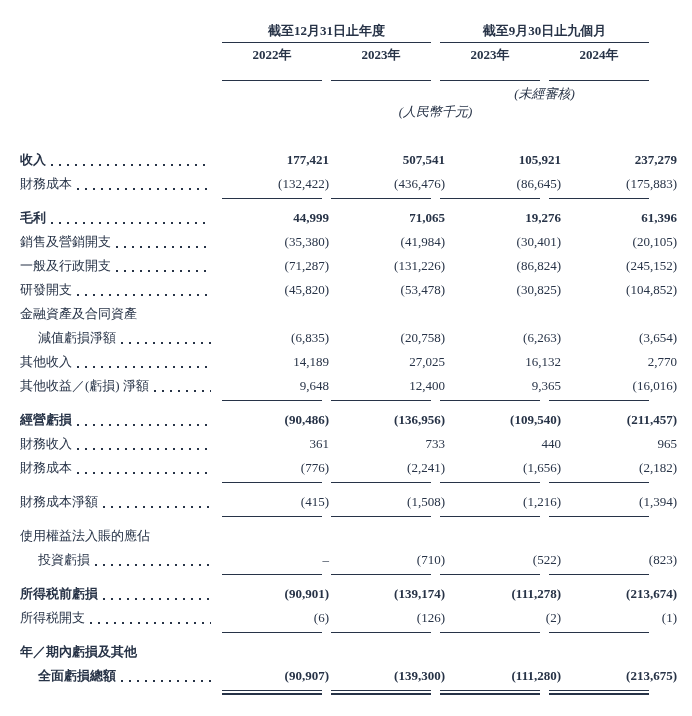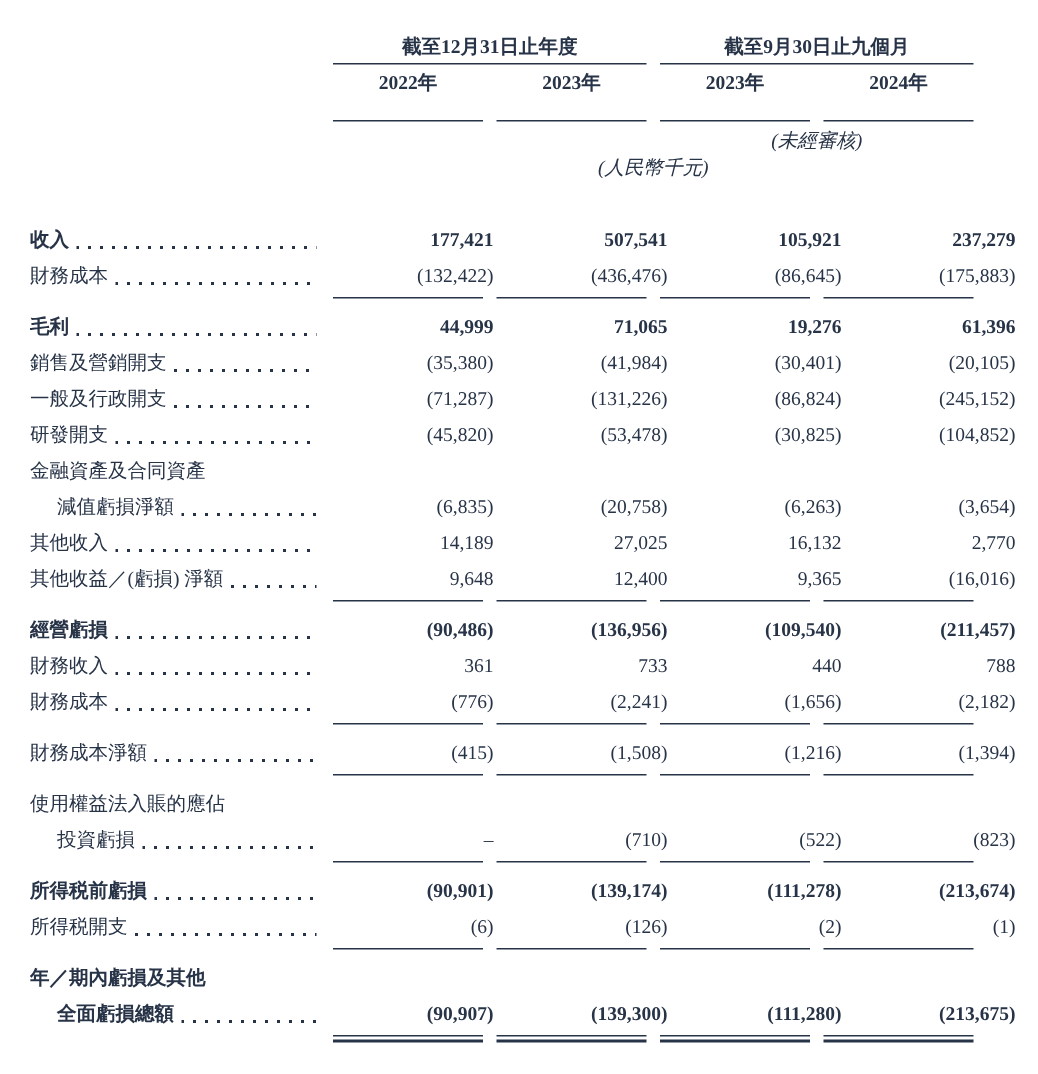--- a/index.html
+++ b/index.html
@@ -230,21 +230,21 @@
     </div>
 
     <div class="grid row">
       <div class="label-cell">
         <span class="label">財務收入</span>
         <span class="leader"></span>
       </div>
       <div class="num">361</div>
       <div class="num">733</div>
       <div class="num">440</div>
-      <div class="num">788</div>
+      <div class="num">965</div>
     </div>
 
     <div class="grid row">
       <div class="label-cell">
         <span class="label">財務成本</span>
         <span class="leader"></span>
       </div>
       <div class="num">(776)</div>
       <div class="num">(2,241)</div>
       <div class="num">(1,656)</div>

